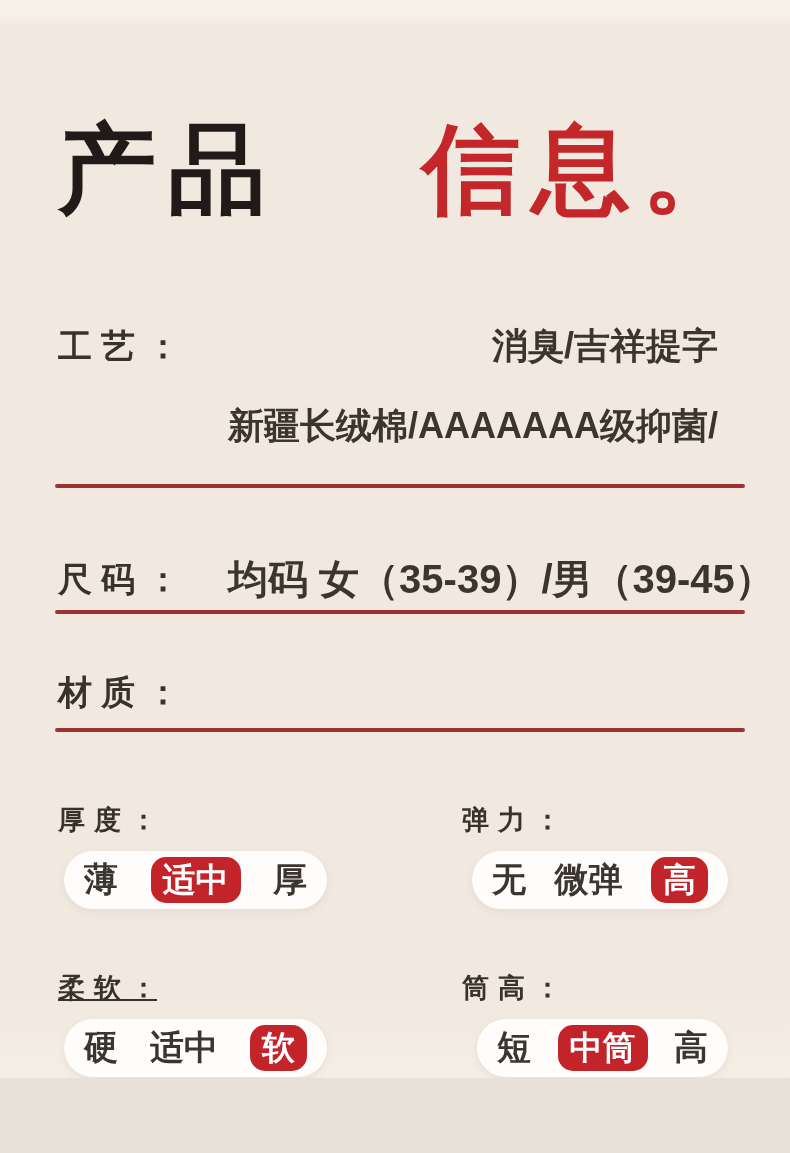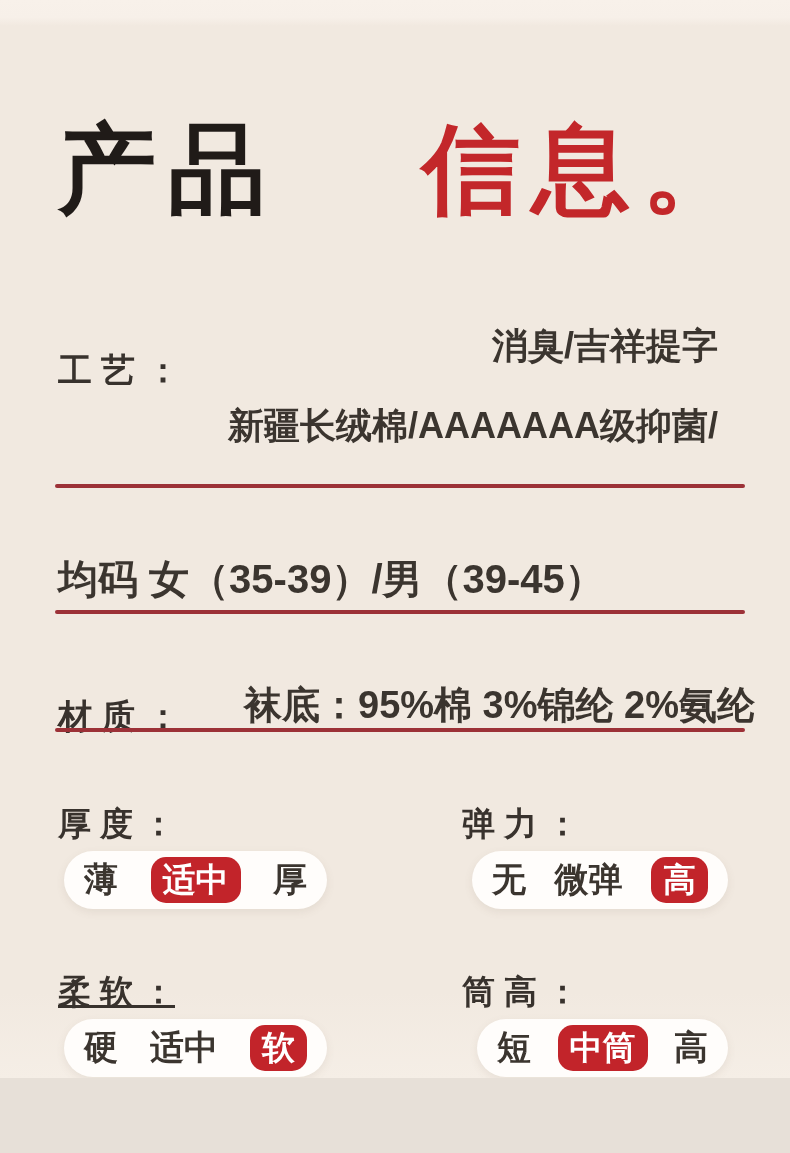--- a/index.html
+++ b/index.html
@@ -37,21 +37,20 @@
   .title-red   { color: #c3272a; }
 
   
   .spec-label {
     font-size: 34px;
     font-weight: 700;
     letter-spacing: 9px;
     color: #38322d;
     white-space: nowrap;
     flex: 0 0 170px;
-    margin-top: 24px;
   }
   .spec-label .colon { letter-spacing: 0; margin-left: 2px; }
 
   .craft-section {
     position: absolute;
     top: 324px; left: 58px; right: 78px;
     display: flex;
     align-items: flex-start;
   }
   .craft-values { flex: 1; text-align: right; }
@@ -90,21 +89,21 @@
     font-size: 40px;
     font-weight: 700;
     color: #3b352f;
     white-space: nowrap;
   }
   .spec-material-row .spec-value { font-size: 38px; }
 
   
   .attr-label {
     position: absolute;
-    font-size: 33px;
+    font-size: 27px;
     font-weight: 700;
     letter-spacing: 9px;
     color: #38322d;
     white-space: nowrap;
   }
   .attr-label .colon { letter-spacing: 0; }
   .lbl-thickness  { top: 802px;  left: 58px; }
   .lbl-elasticity { top: 802px;  left: 462px; }
   .lbl-softness   { top: 970px;  left: 58px; text-decoration: underline; }
   .lbl-tube       { top: 970px;  left: 462px; }
@@ -161,30 +160,32 @@
     </div>
     <div class="craft-values">
       <div class="craft-line">消臭/吉祥提字</div>
       <div class="craft-line">新疆长绒棉/AAAAAAA级抑菌/</div>
     </div>
   </div>
 
   <div class="divider divider-1"></div>
 
   <div class="spec-row spec-size-row">
+    <div class="spec-label">
+      <span>尺码</span><span class="colon">：</span>
+    </div>
     <div class="spec-value">均码 女（35-39）/男（39-45）</div>
   </div>
 
   <div class="divider divider-2"></div>
 
   <div class="spec-row spec-material-row">
     <div class="spec-label">
       <span>材质</span><span class="colon">：</span>
     </div>
-    <div class="spec-value">袜底：95%棉 3%锦纶 2%氨纶</div>
   </div>
 
   <div class="divider divider-3"></div>
 
   <div class="attr-label lbl-thickness">
     <span>厚度</span><span class="colon">：</span>
   </div>
   <div class="pill pill-thickness">
     <span class="opt">薄</span>
     <span class="opt sel">适中</span>

